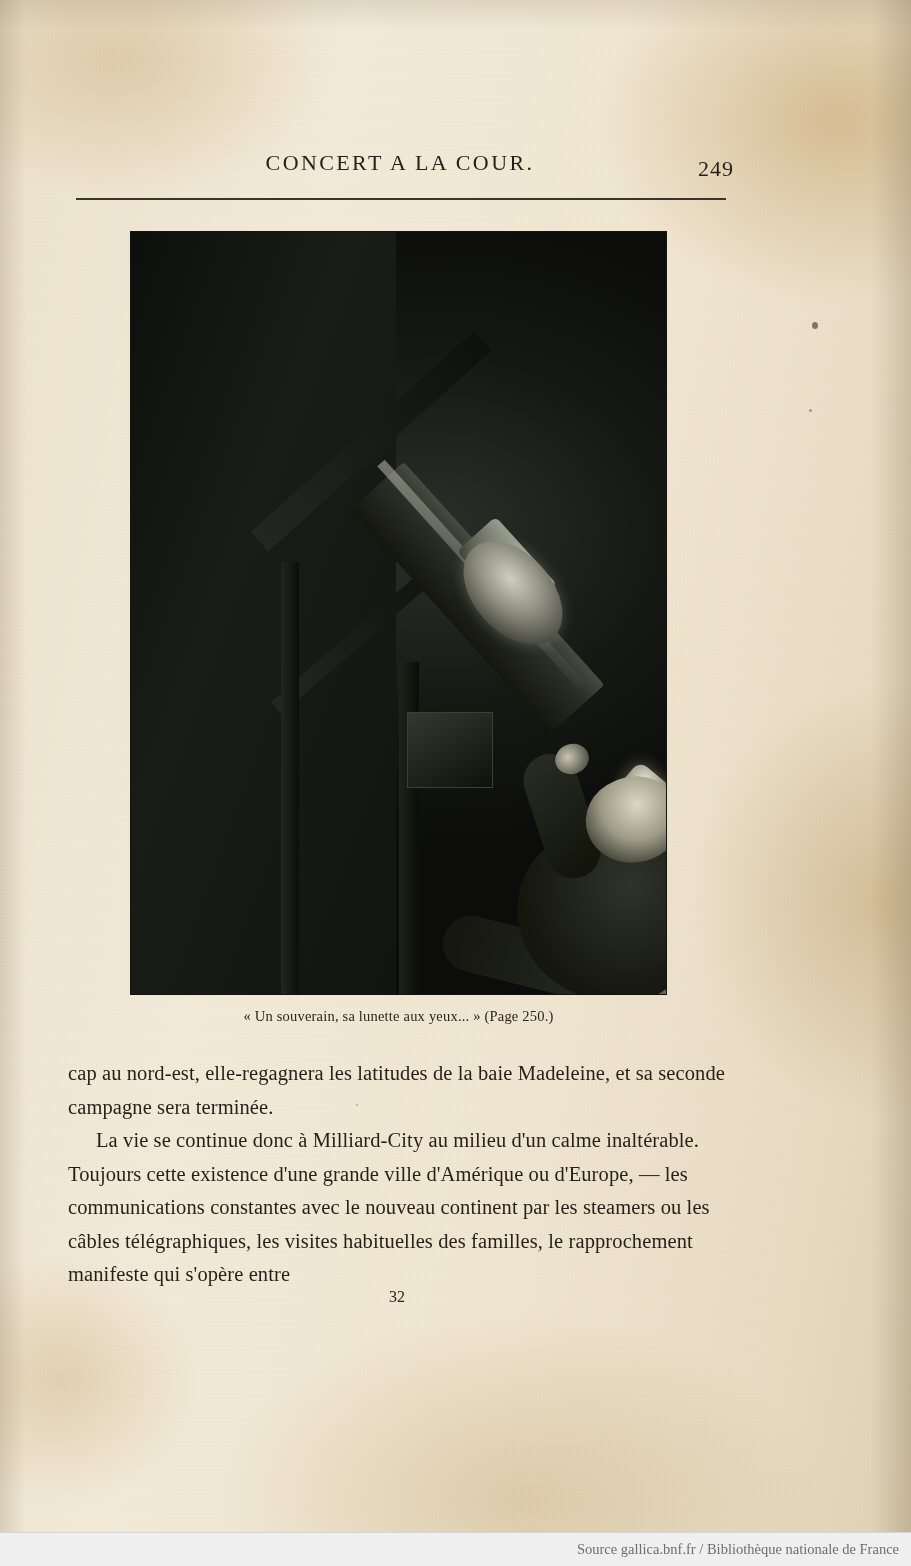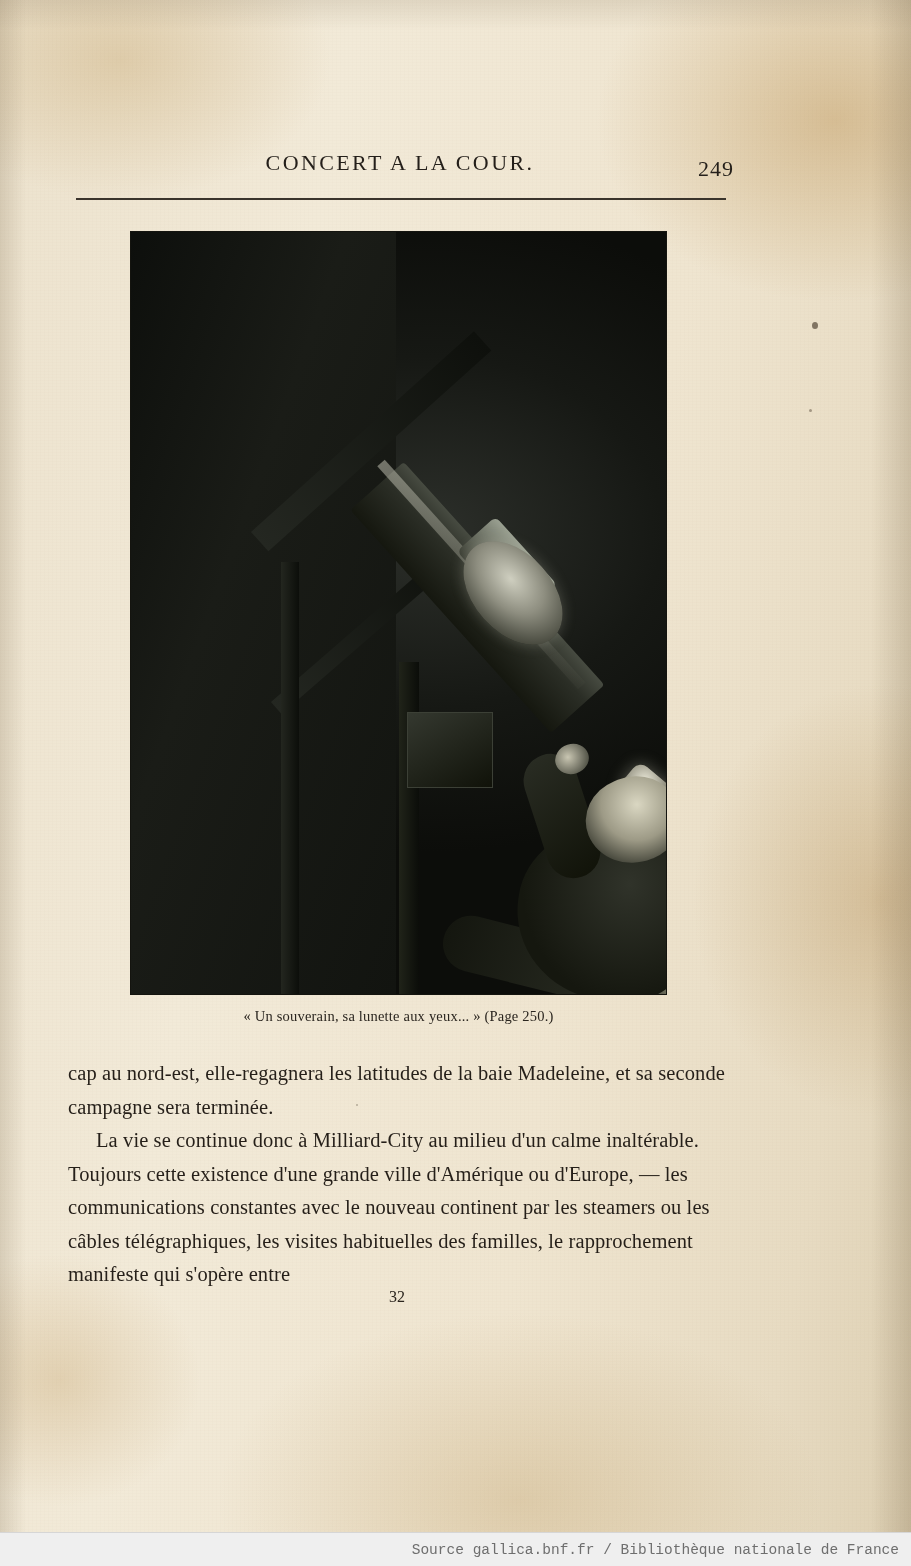--- a/index.html
+++ b/index.html
@@ -243,21 +243,21 @@
   
   .footer {
     position: absolute;
     left: 0;
     bottom: 0;
     width: 911px;
     height: 34px;
     background: #efefef;
     border-top: 1px solid #d6d6d6;
     color: #6e6e6e;
-    font-family: Liberation Mono, monospace;
+    font-family: Liberation Serif, serif;
     font-size: 14.5px;
     display: flex;
     align-items: center;
     justify-content: flex-end;
     padding-right: 12px;
     box-sizing: border-box;
   }
   .speck { position: absolute; background: #5d5040; border-radius: 50%; opacity: 0.75; }
 </style>
 </head>

